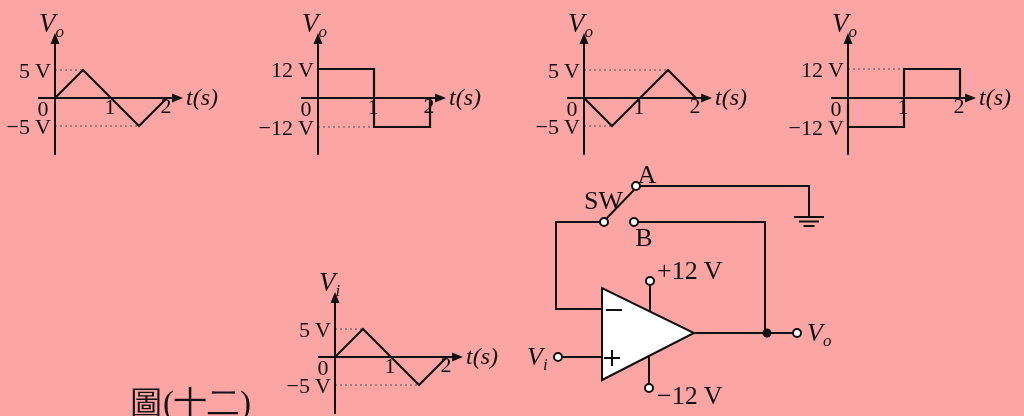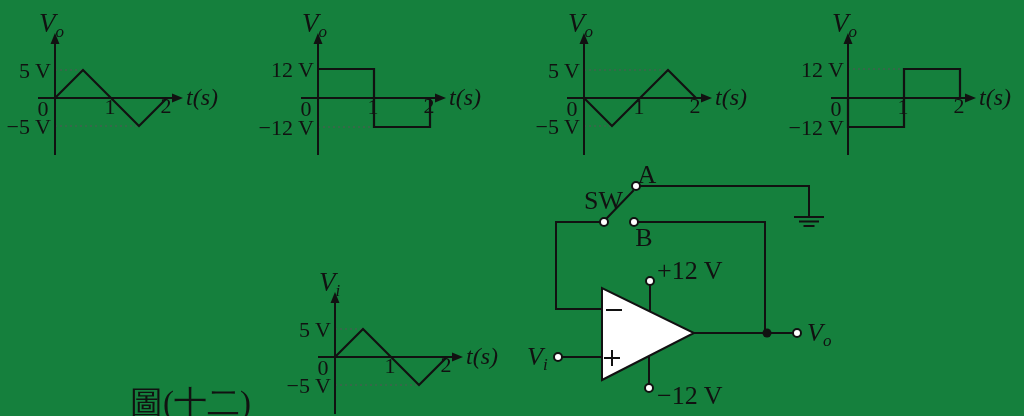--- a/index.html
+++ b/index.html
@@ -1,16 +1,16 @@
 <!DOCTYPE html>
 <html><head>
 <meta charset="utf-8">
 <style>
   html,body{margin:0;padding:0;background:#fff;}
-  .stage{position:relative;width:1024px;height:416px;background:#15803d;overflow:hidden;
+  .stage{position:relative;width:1024px;height:416px;background:#fca5a5;overflow:hidden;
          font-family:"Liberation Serif",serif;}
   svg text{font-family:"Liberation Serif",serif;fill:#111;}
 </style>
 </head>
 <body>
 
 <div class="stage">
 <svg width="1024" height="416" viewBox="0 0 1024 416">
 
   <g>

